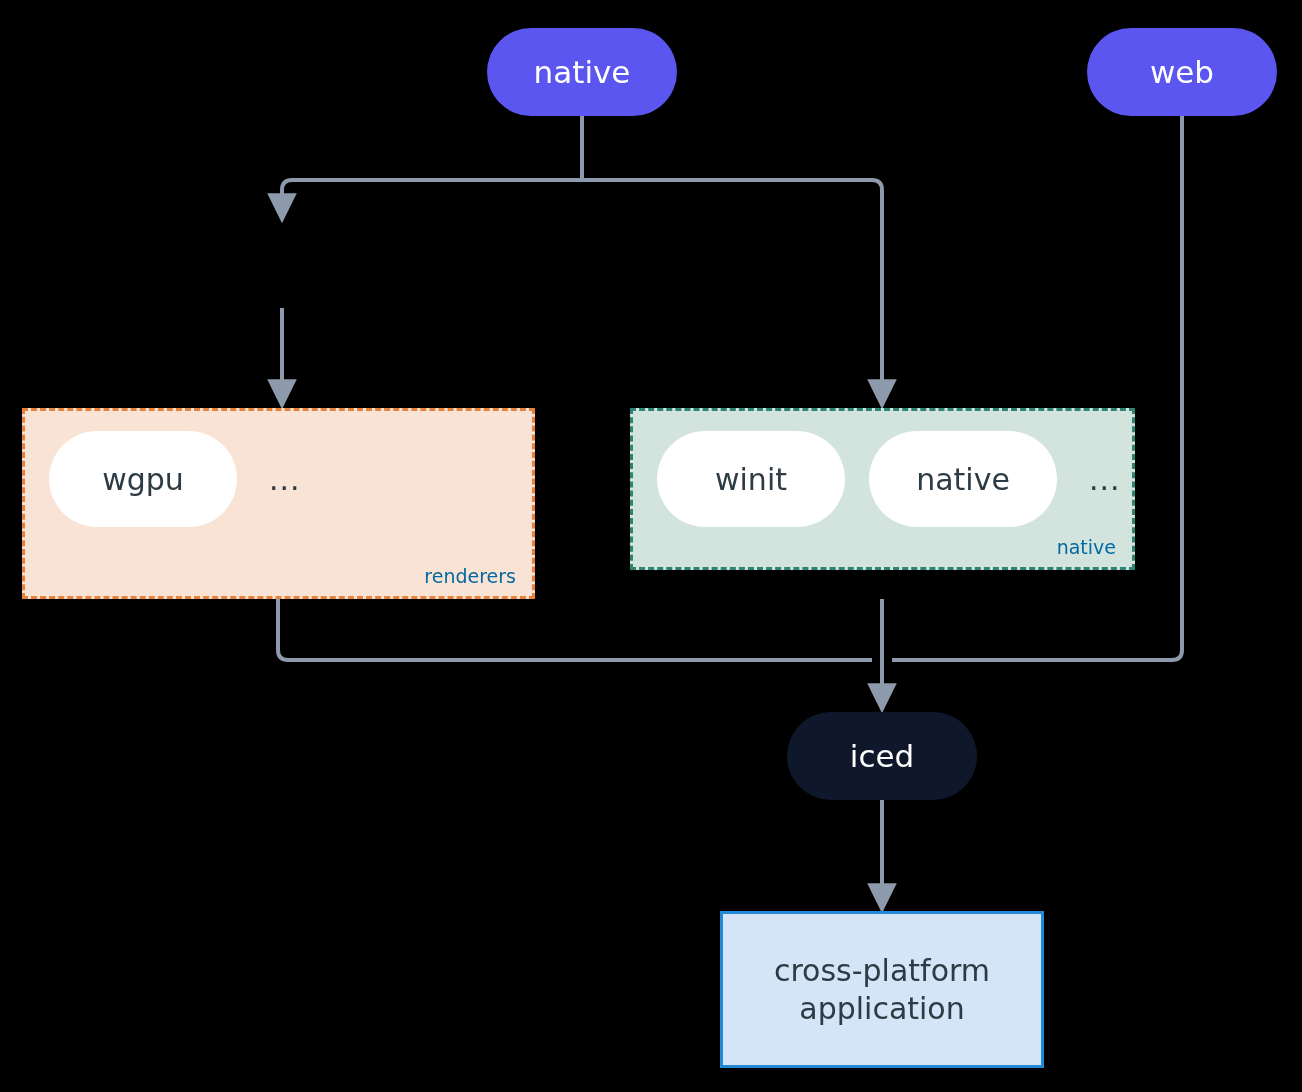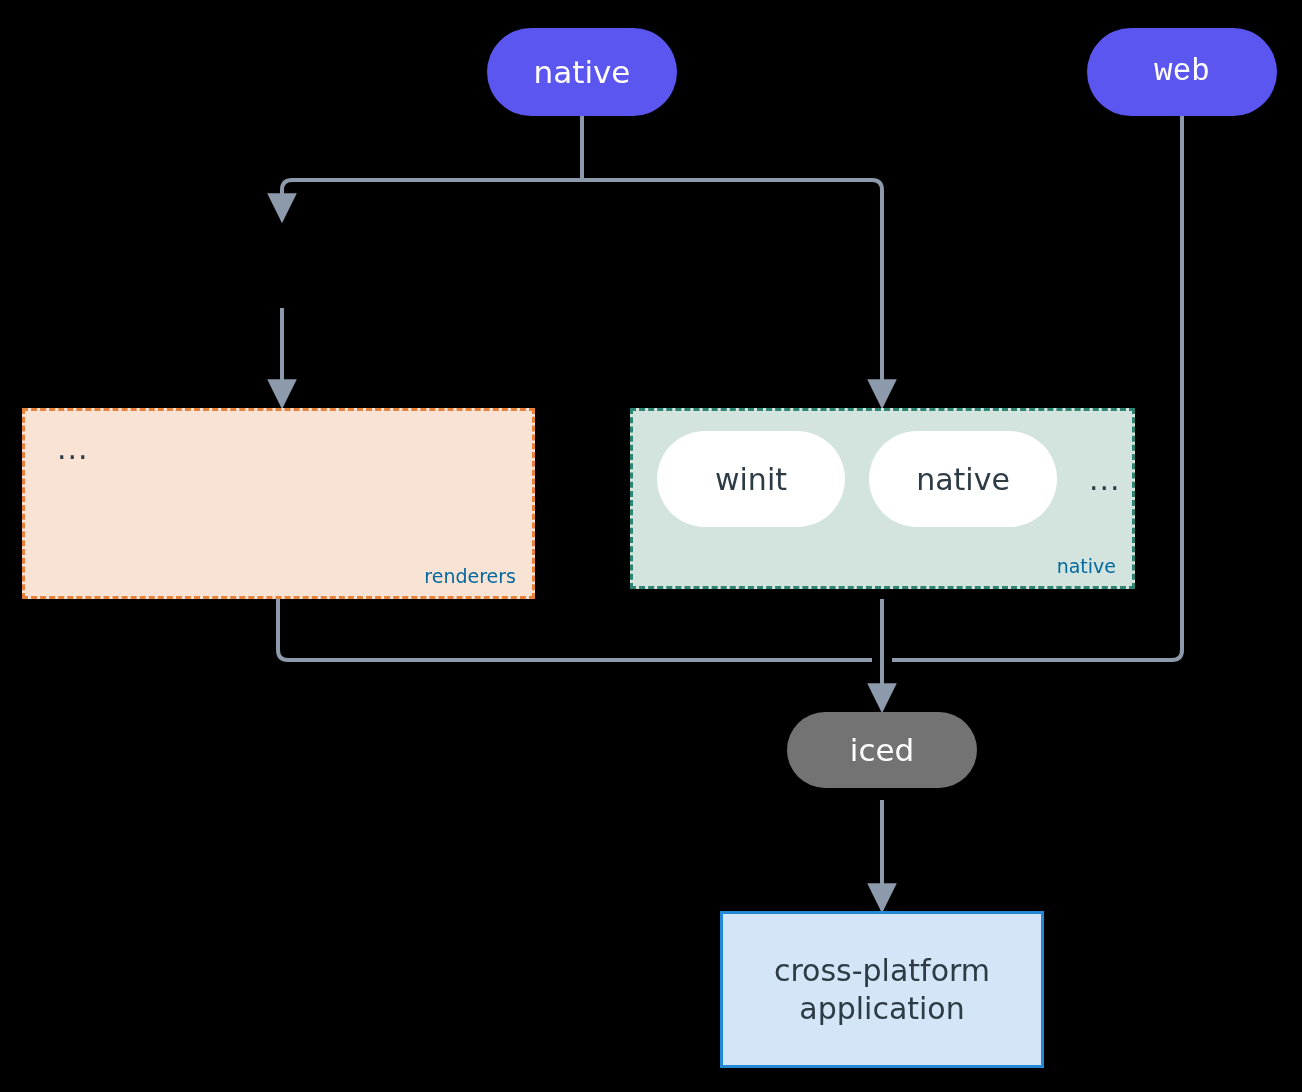--- a/index.html
+++ b/index.html
@@ -45,34 +45,34 @@
     display: block;
     white-space: pre-line;
   }
   
   .node-native, .node-web {
     background: #5B56F0;
     color: #FFFFFF;
     font-size: 31px;
   }
   .node-native { left: 487px; top: 28px;  width: 190px; height: 88px; }
-  .node-web    { left: 1087px; top: 28px; width: 190px; height: 88px; font-family: Liberation Mono, monospace; }
+  .node-web    { left: 1087px; top: 28px; width: 190px; height: 88px; }
 
   
   .node-graphics {
     left: 188px; top: 220px; width: 189px; height: 88px;
     background: #E8823A;
     color: #FFFFFF;
     font-size: 31px;
   }
 
   
   .node-iced {
-    left: 787px; top: 712px; width: 190px; height: 76px;
-    background: #737373;
+    left: 787px; top: 712px; width: 190px; height: 88px;
+    background: #0f172a;
     color: #FFFFFF;
     font-size: 31px;
   }
 
   
   .node-application {
     left: 720px; top: 911px; width: 324px; height: 157px;
     background: #D4E5F7;
     border: 3px solid #2388D6;
     color: #2D3B45;
@@ -83,21 +83,21 @@
   .group {
     position: absolute;
     box-sizing: border-box;
   }
   .group-renderers {
     left: 22px; top: 408px; width: 513px; height: 191px;
     background: #F9E3D4;
     border: 3px dashed #E8823A;
   }
   .group-shells {
-    left: 630px; top: 408px; width: 505px; height: 181px;
+    left: 630px; top: 408px; width: 505px; height: 162px;
     background: #D3E4DE;
     border: 3px dashed #2E8472;
   }
   .group-label {
     position: absolute;
     right: 16px;
     bottom: 9px;
     font-size: 19px;
     color: #0369a1;
   }
@@ -164,20 +164,23 @@
     <span class="node-label">native</span>
   </div>
 
   <div class="node pill node-web">
     <span class="node-label">web</span>
   </div>
 
 
   <div class="group group-renderers">
     <div class="group-items">
+      <div class="chip">
+        <span>wgpu</span>
+      </div>
       <div class="ellipsis">...</div>
     </div>
     <div class="group-label">renderers</div>
   </div>
 
   <div class="group group-shells">
     <div class="group-items">
       <div class="chip">
         <span>winit</span>
       </div>

